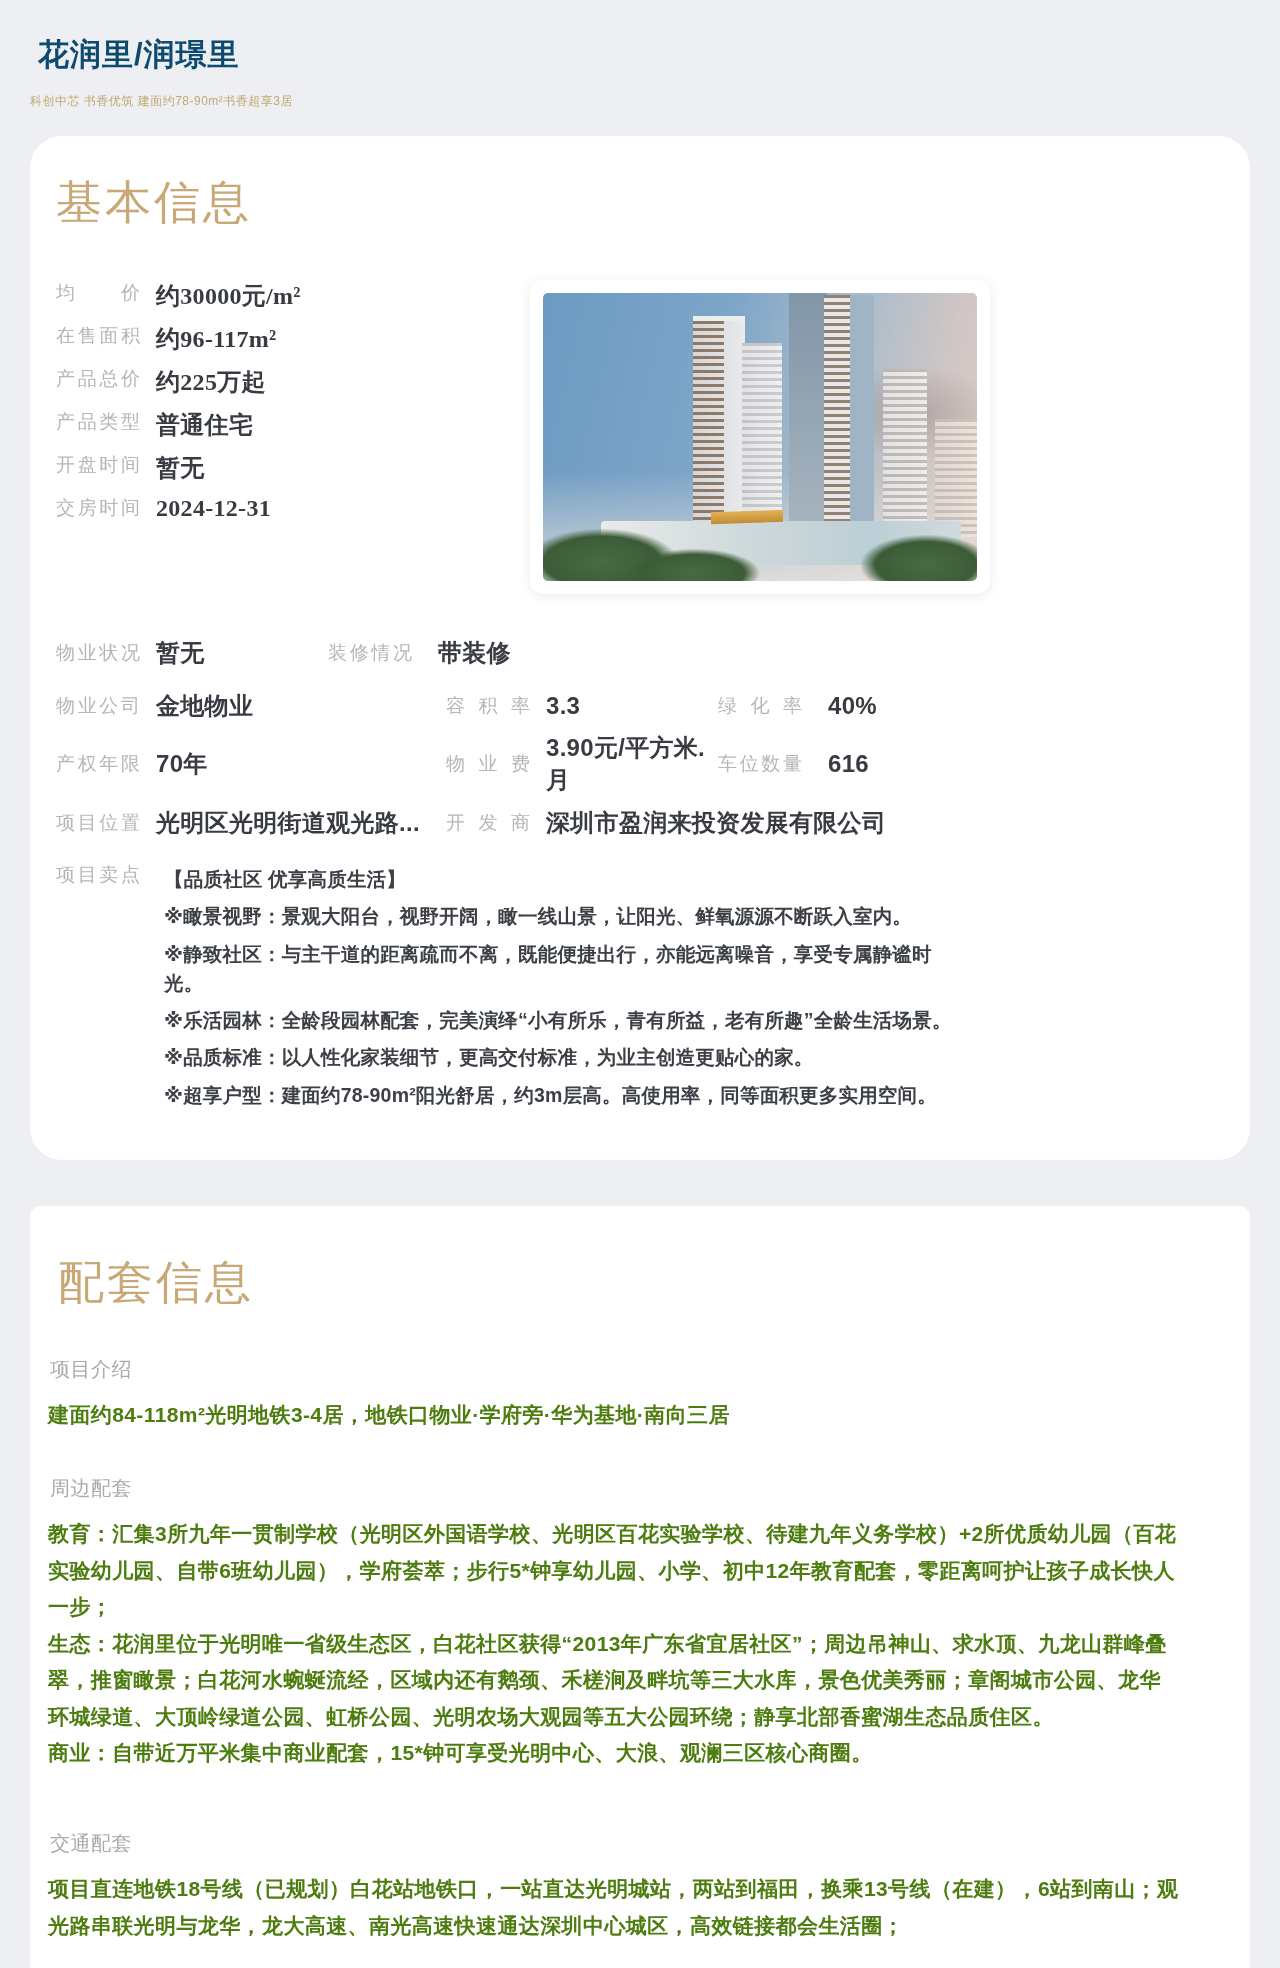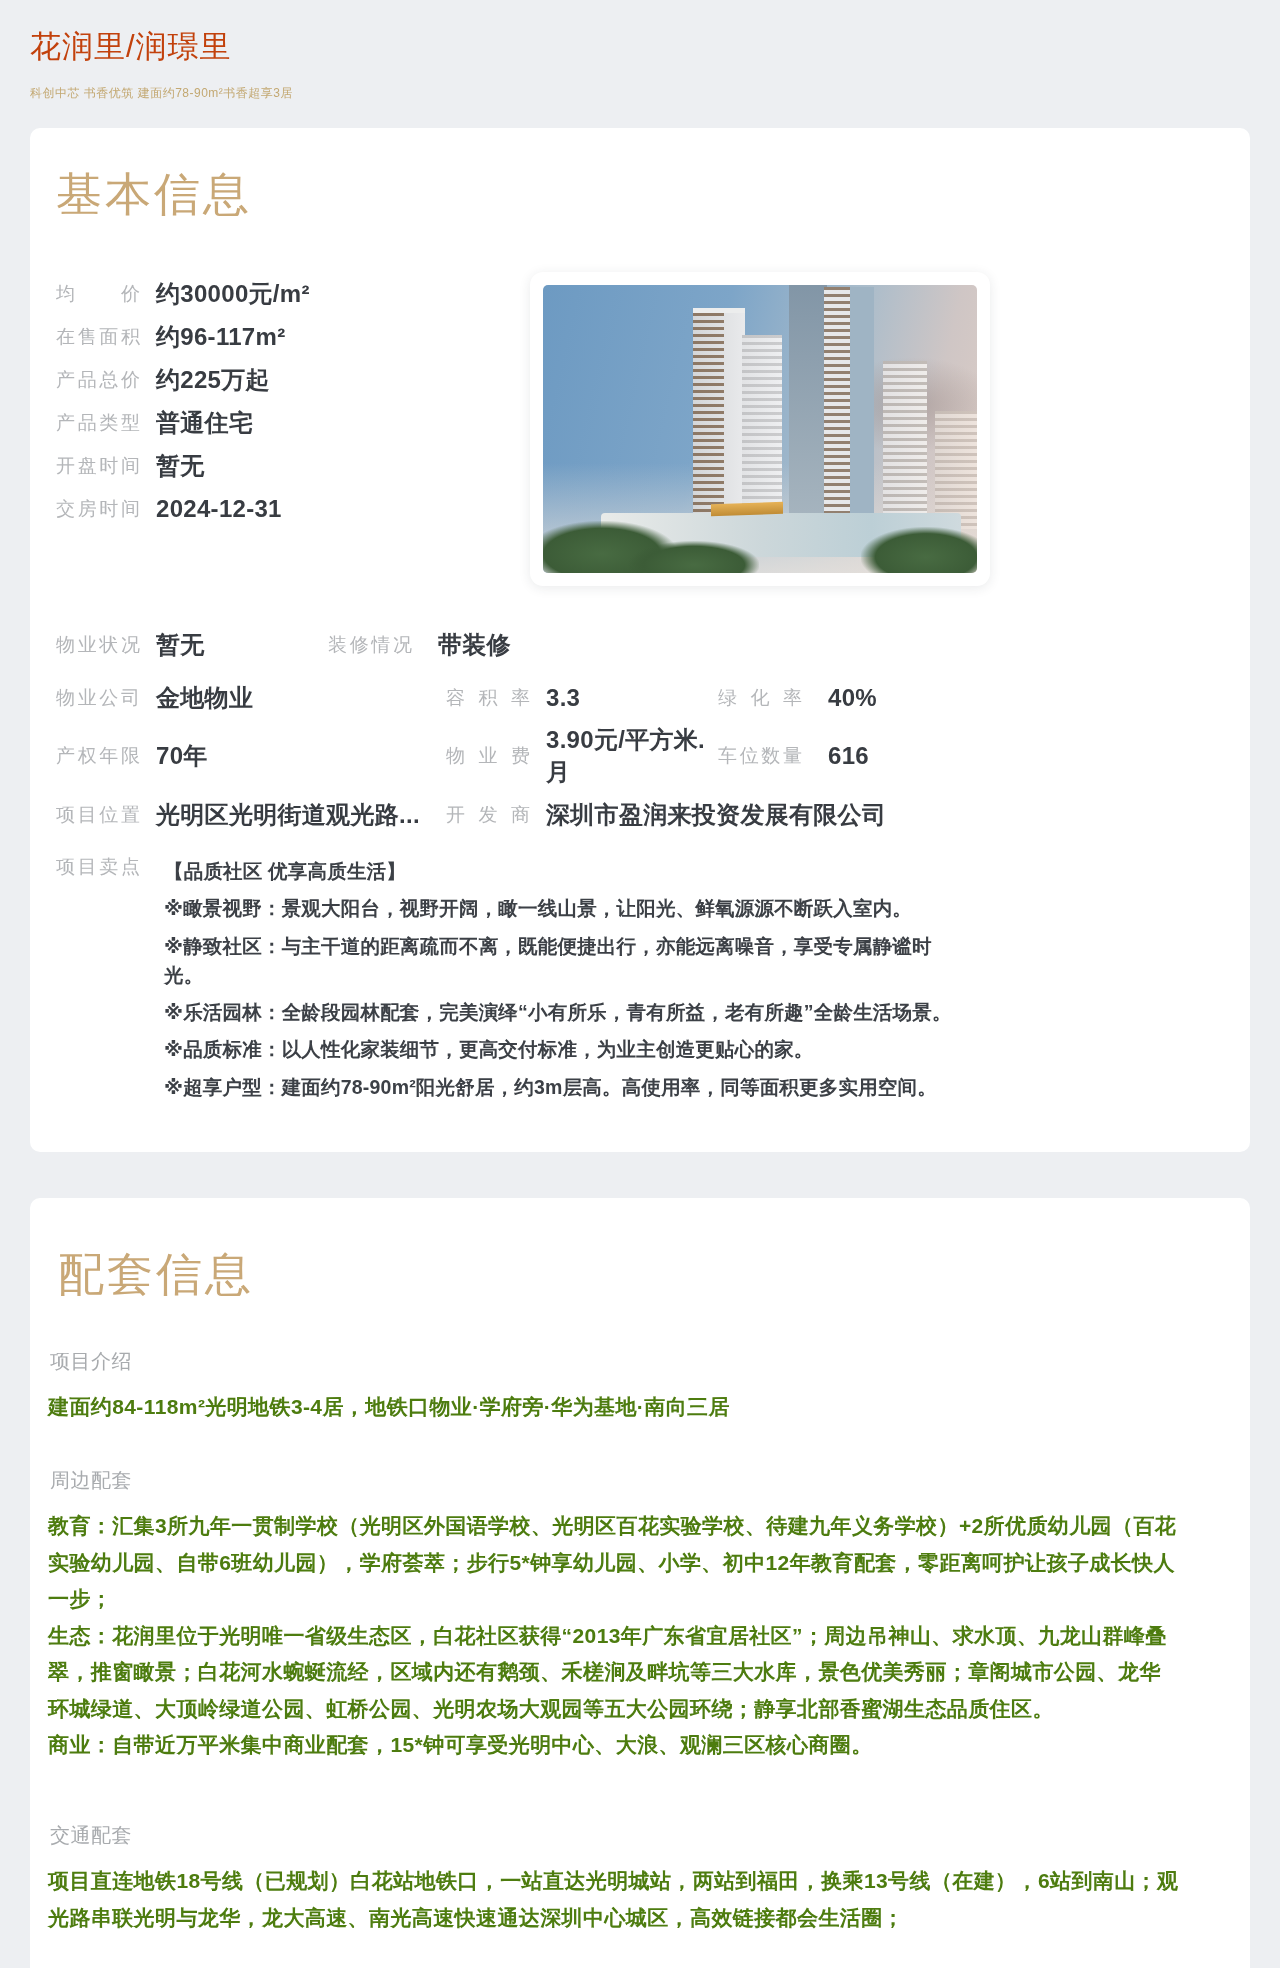--- a/index.html
+++ b/index.html
@@ -3,30 +3,30 @@
 <meta charset="utf-8">
 <style>
   html,body{margin:0;padding:0;}
   body{
     width:1280px;height:1968px;overflow:hidden;
     background:#edeff2;
     font-family:"Liberation Sans","DejaVu Sans",sans-serif;
     -webkit-font-smoothing:antialiased;
   }
   .header{padding:26px 30px 0;}
-  .header h1{font-size:31px;font-weight:normal;color:#c2410c;margin:0;letter-spacing:1px;}
+  .header h1{font-size:31px;font-weight:bold;color:#0c4a6e;margin:8px;letter-spacing:1px;}
   .header .sub{margin-top:17px;font-size:12px;color:#c3a872;letter-spacing:.5px;}
 
   .card{background:#ffffff;border-radius:10px;margin:0 30px;box-sizing:border-box;}
   .card h2{font-size:46px;color:#c9a877;font-weight:500;margin:0;letter-spacing:3px;}
 
-  .card1{margin-top:26px;padding:36px 26px 42px;}
+  .card1{margin-top:26px;padding:36px 26px 42px;border-radius:32px;}
   .top-row{display:flex;margin-top:46px;}
   .col-left{width:474px;flex-shrink:0;}
-  .frow{display:flex;align-items:center;height:43px;}
+  .frow{display:flex;height:43px;font-family:Liberation Serif, serif;}
   .lbl{width:84px;flex-shrink:0;font-size:19px;color:#b4b6b9;
        text-align:justify;text-align-last:justify;margin-right:16px;}
   .val{font-size:24px;color:#383c42;font-weight:600;letter-spacing:.3px;}
 
   .photo-card{width:460px;height:314px;background:#fff;border-radius:13px;
        box-shadow:0 2px 12px rgba(40,50,60,.10);padding:13px;box-sizing:border-box;flex-shrink:0;}
   .photo{position:relative;width:100%;height:100%;border-radius:5px;overflow:hidden;
        background:linear-gradient(103deg,#6d9ac2 0%,#7da5c8 38%,#a9bccb 64%,#cfc6c5 84%,#dccdc6 100%);}
   .photo .haze{position:absolute;left:0;right:0;bottom:0;height:110px;
        background:linear-gradient(to top,rgba(231,226,221,.85),rgba(231,226,221,0));}

